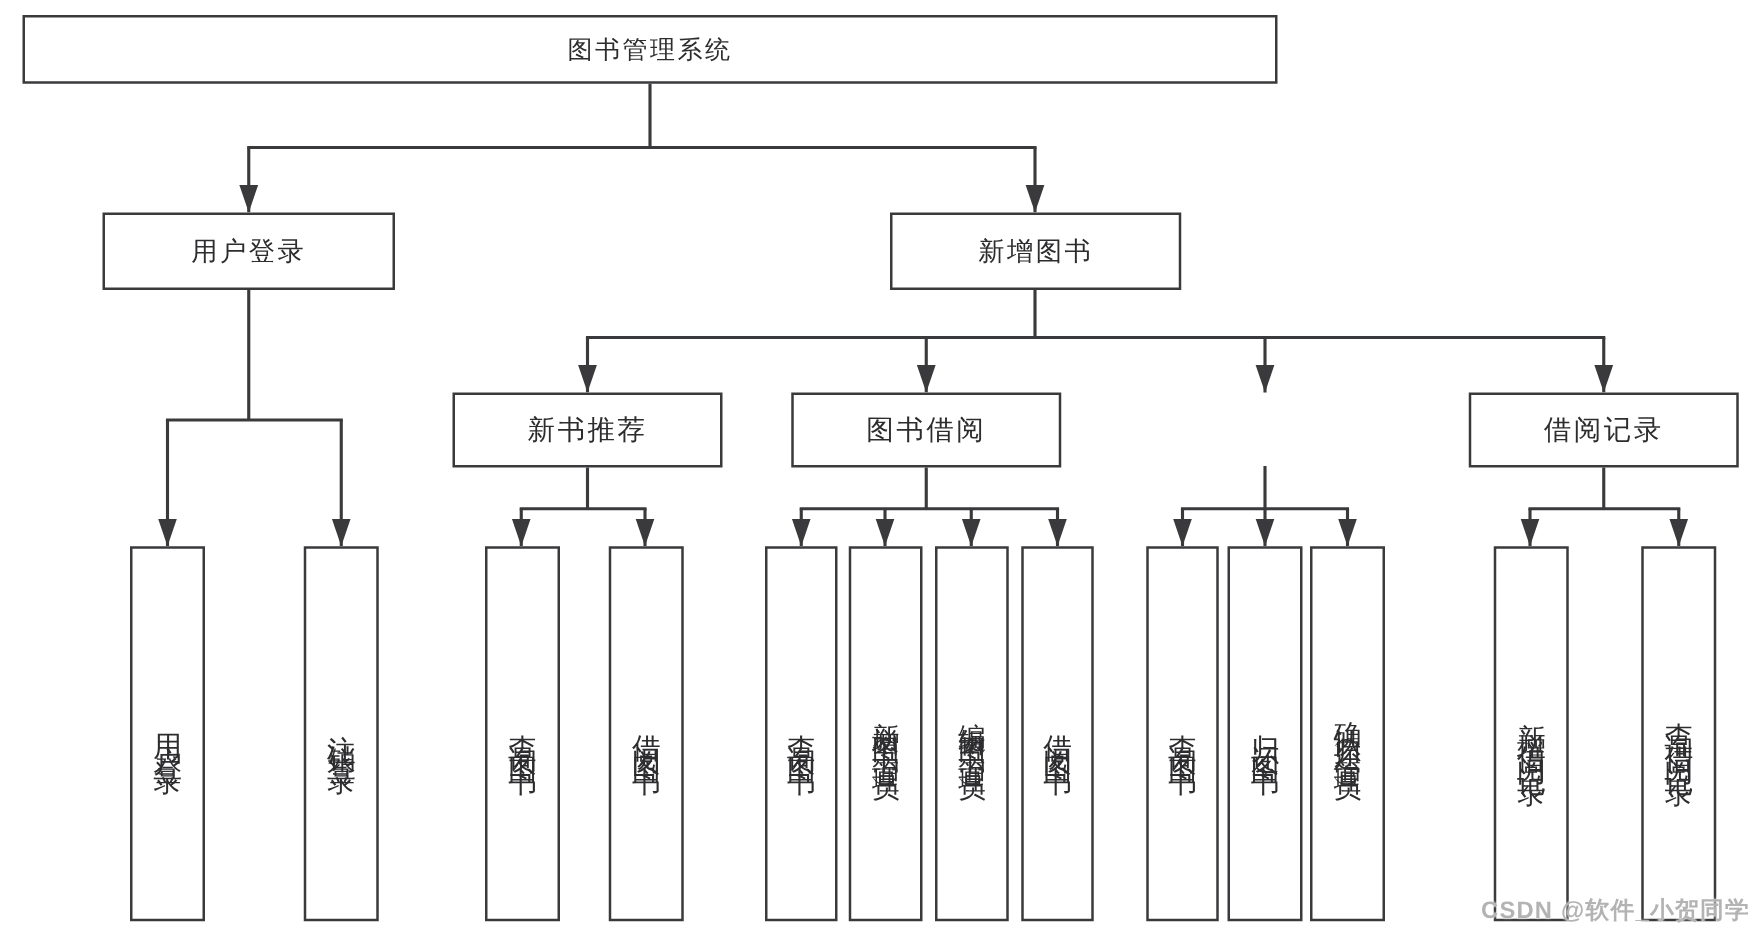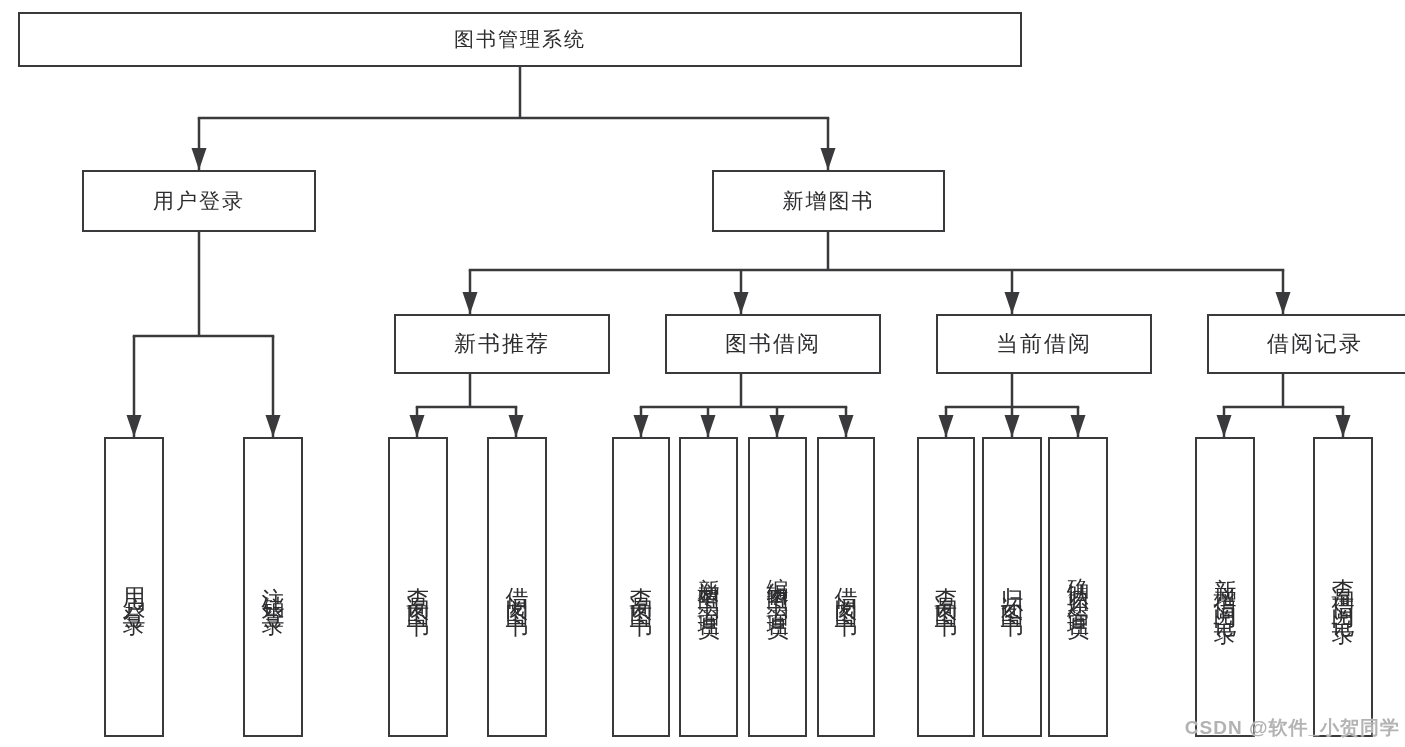--- a/index.html
+++ b/index.html
@@ -11,21 +11,21 @@
     overflow:hidden;
   }
   .wires { position:absolute; left:0; top:0; }
   .node {
     position:absolute; background:#ffffff; border:2.5px solid var(--line);
     display:flex; align-items:center; justify-content:center;
     letter-spacing:2px; white-space:nowrap;
   }
   .root { left:18px; top:12px; width:1004px; height:55px; font-size:20px; }
   .lv2  { top:170px; height:62px; font-size:21px; }
-  .lv3  { top:314px; height:60px; width:216px; font-size:22px;margin-left:32px; }
+  .lv3  { top:314px; height:60px; width:216px; font-size:22px; }
   .leaf { top:437px; height:300px; font-size:23px; border-width:2.5px; }
   .leaf span { writing-mode:vertical-rl; text-orientation:mixed; letter-spacing:9px; line-height:1; }
   .leaf.tight { font-size:22px; }
   .leaf.tight span { letter-spacing:6px; }
   .watermark {
     position:absolute; right:5px; bottom:6px; font-size:19px;
     color:#b3b3b3; letter-spacing:1px; text-shadow:0 0 2px #ffffff; z-index:5;font-weight:bold;
   }
 </style>
 </head>
@@ -69,21 +69,20 @@
     </g>
   </svg>
 
   <div class="node root">图书管理系统</div>
 
   <div class="node lv2" style="left:82px;width:234px;">用户登录</div>
   <div class="node lv2" style="left:712px;width:233px;">新增图书</div>
 
   <div class="node lv3" style="left:362px;">新书推荐</div>
   <div class="node lv3" style="left:633px;">图书借阅</div>
-  <div class="node lv3" style="left:904px;">当前借阅</div>
   <div class="node lv3" style="left:1175px;">借阅记录</div>
 
   <div class="node leaf" style="left:104px;width:60px;">
     <span>用户登录</span>
   </div>
   <div class="node leaf" style="left:243px;width:60px;">
     <span>注销登录</span>
   </div>
 
   <div class="node leaf" style="left:388px;width:60px;">

